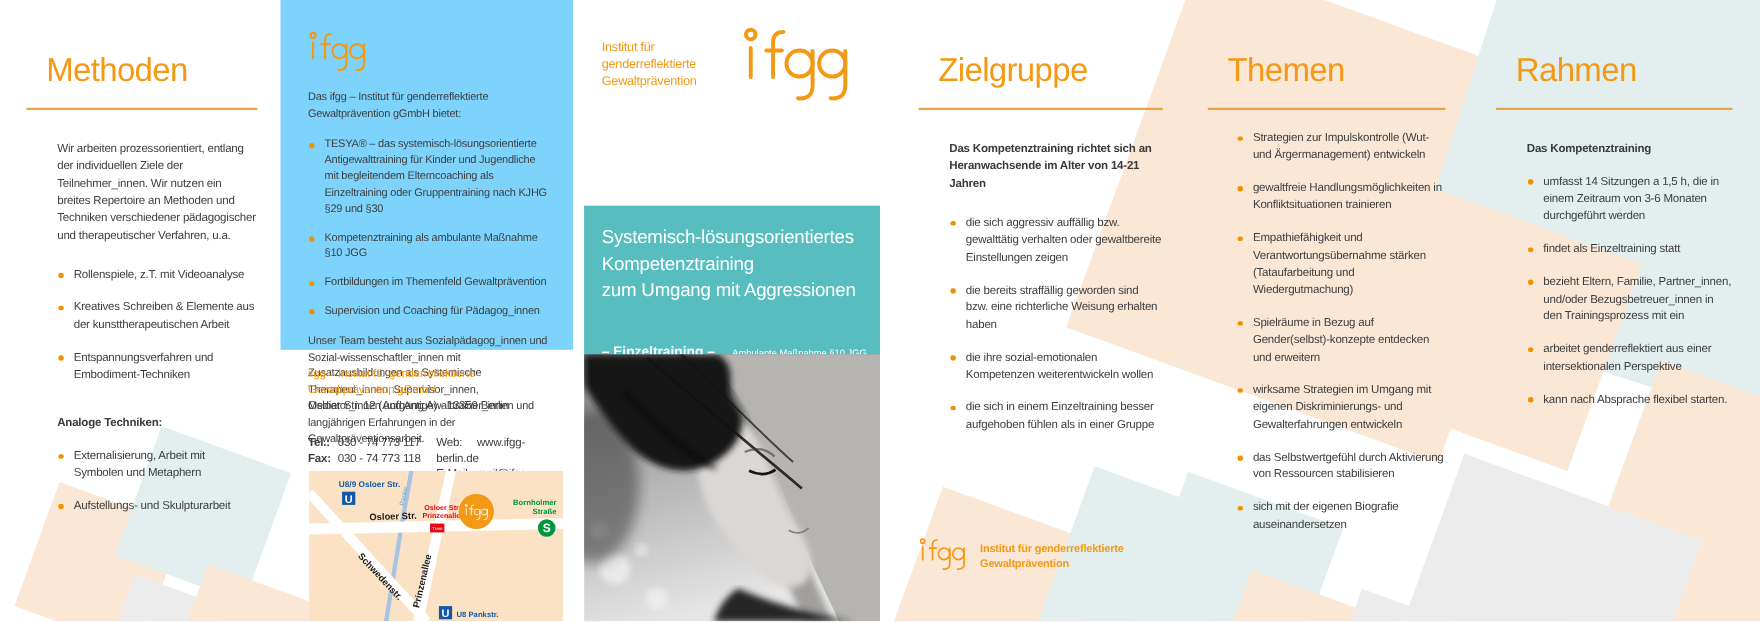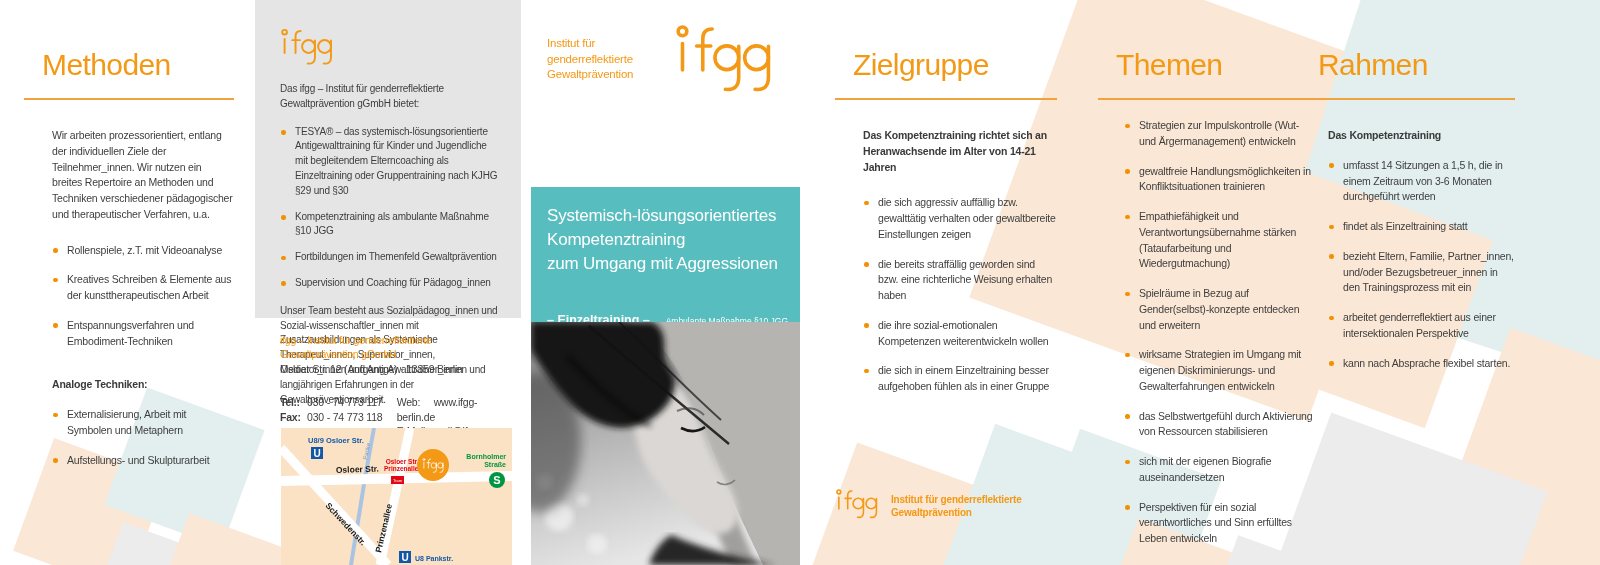--- a/index.html
+++ b/index.html
@@ -14,21 +14,21 @@
   .col{position:absolute;z-index:1;top:32px;}
   .panel-title{font-size:30px;font-weight:400;color:#f39915;letter-spacing:-0.6px;margin:18px;line-height:1;}
   .rule{border-top:2px solid #efa23d;margin-top:16px;}
   .inner{margin-left:28px;margin-top:28px;}
   .body-txt{font-size:10.5px;line-height:1.5;letter-spacing:-0.2px;margin:0;}
   .bold{font-weight:700;color:#3a3a3a;}
   ul.blist{list-style:none;margin:0;padding:0;}
   ul.blist li{position:relative;padding-left:15px;margin-top:14px;font-size:10.5px;line-height:1.5;letter-spacing:-0.2px;}
   ul.blist li::before{content:"";position:absolute;left:1px;top:5.5px;width:4.5px;height:4.5px;border-radius:50%;background:#f29100;}
   
-  .gray-panel{position:absolute;z-index:1;left:255px;top:0;width:266px;height:318px;background:#e5e5e5;box-sizing:border-box;padding:26px 20px 0 25px;}
+  .gray-panel{position:absolute;z-index:1;left:255px;top:0;width:266px;height:318px;background:#7dd3fc;box-sizing:border-box;padding:26px 20px 0 25px;}
   .gray-panel .body-txt, .gray-panel ul.blist li{font-size:10px;line-height:1.48;}
   .gray-panel ul.blist li{margin-top:11px;}
   .logo{color:#f39915;display:block;}
   
   .contact{position:absolute;z-index:1;left:280px;top:333px;width:235px;font-size:10.5px;line-height:1.38;letter-spacing:-0.2px;}
   .contact .org{color:#f39915;}
   .contact-cols{display:flex;margin-top:19px;}
   .ccol1{width:122px;}
   .c-label1{display:inline-block;width:27px;font-weight:bold;}
   .c-label2{display:inline-block;width:37px;}
@@ -250,26 +250,25 @@
     <div class="rule"></div>
     <div class="inner" style="margin-left:26px;margin-top:18px;">
       <ul class="blist">
         <li>Strategien zur Impulskontrolle (Wut- und Ärgermanagement) entwickeln</li>
         <li>gewaltfreie Handlungsmöglichkeiten in Konfliktsituationen trainieren</li>
         <li>Empathiefähigkeit und Verantwortungsübernahme stärken (Tataufarbeitung und Wiedergutmachung)</li>
         <li>Spielräume in Bezug auf Gender(selbst)-konzepte entdecken und erweitern</li>
         <li>wirksame Strategien im Umgang mit eigenen Diskriminierungs- und Gewalterfahrungen entwickeln</li>
         <li>das Selbstwertgefühl durch Aktivierung von Ressourcen stabilisieren</li>
         <li>sich mit der eigenen Biografie auseinandersetzen</li>
-        <li>Perspektiven für ein sozial verantwortliches und Sinn erfülltes Leben entwickeln</li>
-      </ul>
-    </div>
-  </section>
-
-  <section class="col" style="left:1300px;width:215px;">
+      </ul>
+    </div>
+  </section>
+
+  <section class="col" style="left:1360px;width:215px;">
     <h1 class="panel-title">Rahmen</h1>
     <div class="rule"></div>
     <div class="inner">
       <p class="body-txt bold">Das Kompetenztraining</p>
       <ul class="blist" style="margin-top:10px;">
         <li>umfasst 14 Sitzungen a 1,5 h, die in einem Zeitraum von 3-6 Monaten durchgeführt werden</li>
         <li>findet als Einzeltraining statt</li>
         <li>bezieht Eltern, Familie, Partner_innen, und/oder Bezugsbetreuer_innen in den Trainingsprozess mit ein</li>
         <li>arbeitet genderreflektiert aus einer intersektionalen Perspektive</li>
         <li>kann nach Absprache flexibel starten.</li>

